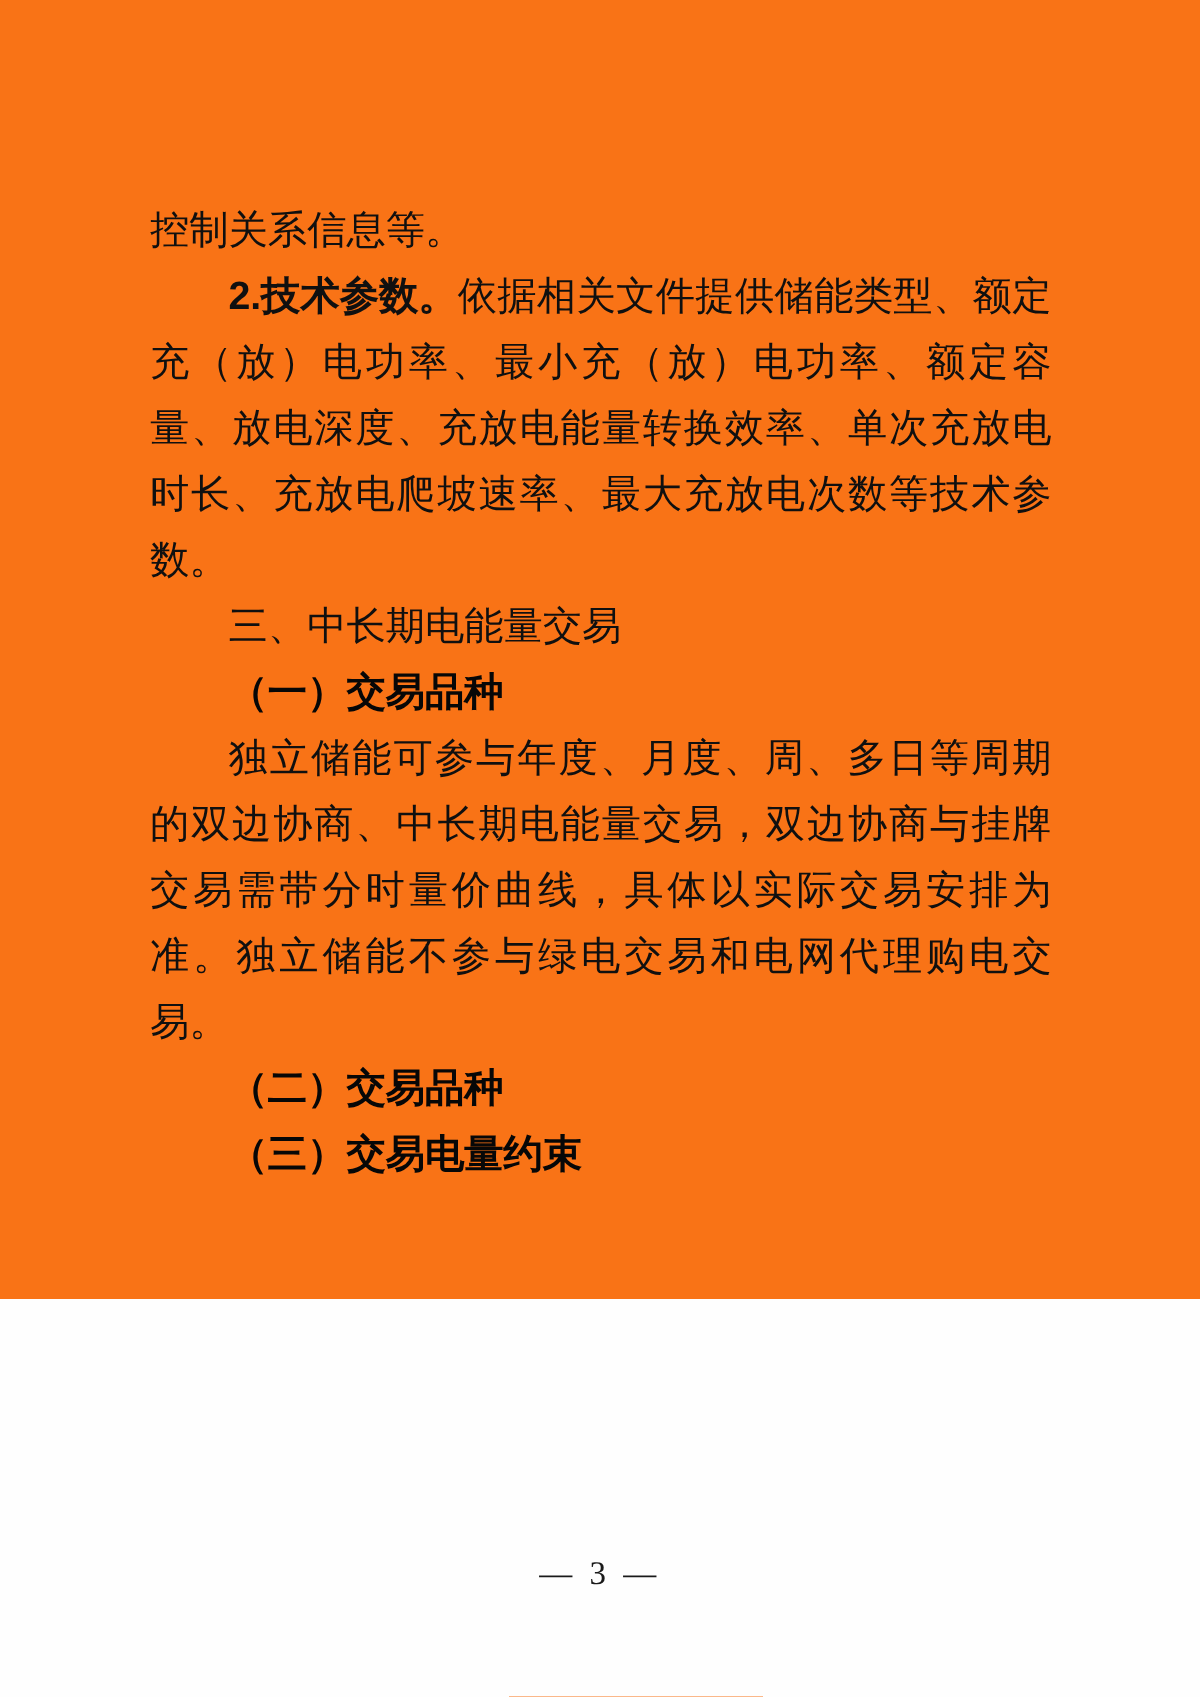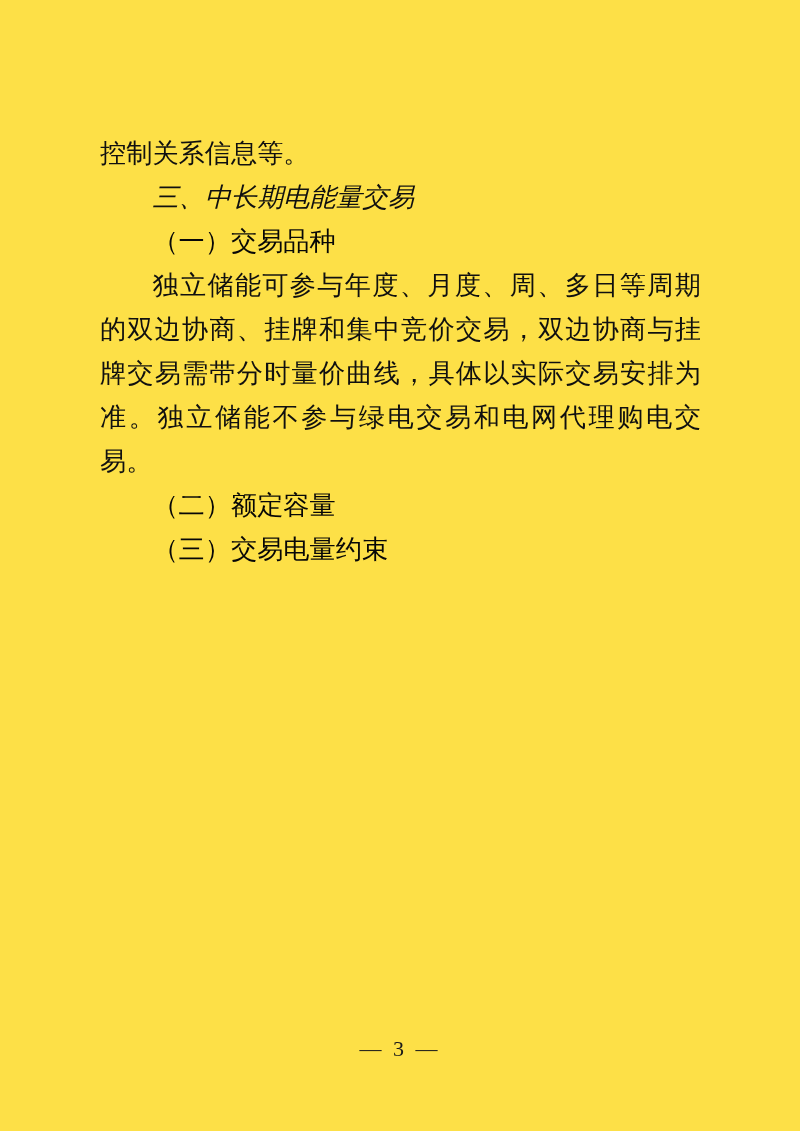--- a/index.html
+++ b/index.html
@@ -15,22 +15,22 @@
     position: relative;
     overflow: hidden;
     -webkit-font-smoothing: antialiased;
   }
 
   #page {
     position: absolute;
     left: 0;
     top: 0;
     width: 800px;
-    height: 1131px;
-    background: #fde047;
+    height: 866px;
+    background: #f97316;
   }
 
   #content {
     position: absolute;
     left: 100px;
     top: 131px;
     width: 601px;
   }
 
   
@@ -57,37 +57,36 @@
   
   .b {
     font-weight: bold;
     letter-spacing: -0.2px;
   }
 
   
   .heading-bold {
     font-size: 26.2px;
     line-height: 44px;
-    font-weight: normal;
+    font-weight: bold;
     text-indent: 2em;
     text-align: left;
     margin: 0;
     color: #070707;
   }
 
   
   .heading-plain {
     font-size: 26.2px;
     line-height: 44px;
     font-weight: normal;
     text-indent: 2em;
     text-align: left;
     margin: 0;
     color: #101010;
-    font-style: italic;
   }
 
   #footer {
     position: absolute;
     left: 0;
     top: 1036px;
     width: 800px;
     text-align: center;
     font-family: "Liberation Serif", "DejaVu Serif", serif;
     font-size: 22px;
@@ -97,29 +96,30 @@
 </style>
 </head>
 <body>
 
 <div id="page">
 
   <div id="content">
 
     <p class="para noindent">控制关系信息等。</p>
 
+    <p class="para indent"><span class="b">2.技术参数。</span><span>依据相关文件提供储能类型、额定充（放）电功率、最小充（放）电功率、额定容量、放电深度、充放电能量转换效率、单次充放电时长、充放电爬坡速率、最大充放电次数等技术参数。</span></p>
 
     <p class="heading-plain">三、中长期电能量交易</p>
 
 
     <p class="heading-bold">（一）交易品种</p>
 
-    <p class="para indent">独立储能可参与年度、月度、周、多日等周期的双边协商、挂牌和集中竞价交易，双边协商与挂牌交易需带分时量价曲线，具体以实际交易安排为准。独立储能不参与绿电交易和电网代理购电交易。</p>
+    <p class="para indent">独立储能可参与年度、月度、周、多日等周期的双边协商、中长期电能量交易，双边协商与挂牌交易需带分时量价曲线，具体以实际交易安排为准。独立储能不参与绿电交易和电网代理购电交易。</p>
 
-    <p class="heading-bold">（二）额定容量</p>
+    <p class="heading-bold">（二）交易品种</p>
 
 
     <p class="heading-bold">（三）交易电量约束</p>
 
   </div>
 
   <div id="footer">— 3 —</div>
 
 </div>
 

